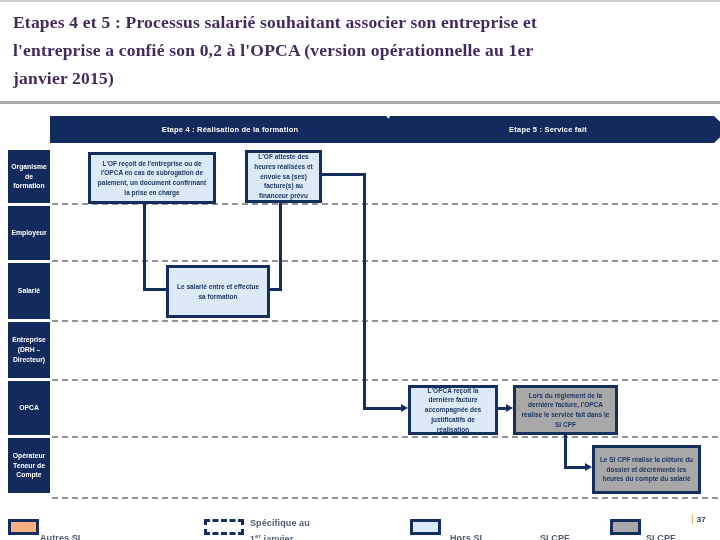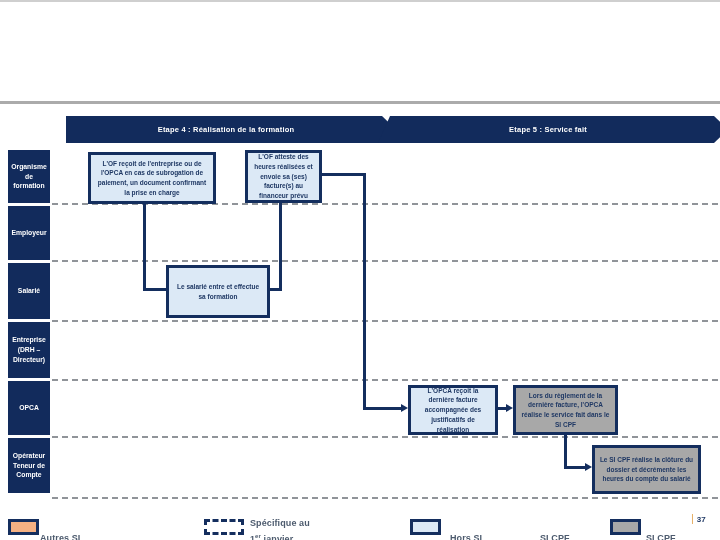--- a/index.html
+++ b/index.html
@@ -13,21 +13,21 @@
     font-family:"Liberation Serif",serif;font-weight:bold;
     font-size:17.5px;line-height:28px;color:#422B5C;letter-spacing:.2px;
   }
   .title-rule{position:absolute;left:0;top:99px;width:720px;height:3px;background:#ababab;}
   
   .step-arrow{
     position:absolute;top:114px;height:27px;background:#122B5C;color:#fff;
     display:flex;align-items:center;justify-content:center;
     font-size:7.5px;font-weight:bold;letter-spacing:.2px;
   }
-  .step4{left:66px;width:320px;clip-path:polygon(0 0,calc(100% - 14px) 0,100% 50%,calc(100% - 14px) 100%,0 100%);padding-right:10px;}
+  .step4{left:50px;width:320px;clip-path:polygon(0 0,calc(100% - 14px) 0,100% 50%,calc(100% - 14px) 100%,0 100%);padding-right:10px;padding-left:20px;}
   .step5{left:378px;width:340px;clip-path:polygon(12px 0,calc(100% - 14px) 0,100% 50%,calc(100% - 14px) 100%,0 100%);padding-right:10px;}
   
   .lane-label{
     position:absolute;left:8px;width:42px;background:#122B5C;color:#fff;
     display:flex;align-items:center;justify-content:center;text-align:center;
     font-size:6.8px;font-weight:bold;line-height:1.45;padding:2px;box-sizing:border-box;
   }
   .lane1{top:148px;height:53px;} .lane2{top:204px;height:54px;}
   .lane3{top:261px;height:56px;} .lane4{top:320px;height:56px;}
   .lane5{top:379px;height:54px;} .lane6{top:436px;height:55px;}
@@ -68,20 +68,25 @@
   .ll-sicpf1{left:540px;top:519px;}
   .ll-sicpf2{left:646px;top:519px;}
   .page-num{position:absolute;left:691px;top:510px;font-size:8px;font-weight:bold;color:#1F3864;}
   .page-num .bar{color:#E3A857;font-weight:normal;margin-right:3px;font-size:11px;}
 </style>
 </head>
 <body>
 
 <div class="slide">
 
+  <div class="title">
+    <span>Etapes 4 et 5 : Processus salarié souhaitant associer son entreprise et</span><br>
+    <span>l'entreprise a confié son 0,2 à l'OPCA (version opérationnelle au 1er</span><br>
+    <span>janvier 2015)</span>
+  </div>
   <div class="title-rule"></div>
 
   <div class="step-arrow step4">
     <span>Etape 4 : Réalisation de la formation</span>
   </div>
   <div class="step-arrow step5">
     <span>Etape 5 : Service fait</span>
   </div>
 
   <div class="lane-label lane1">

